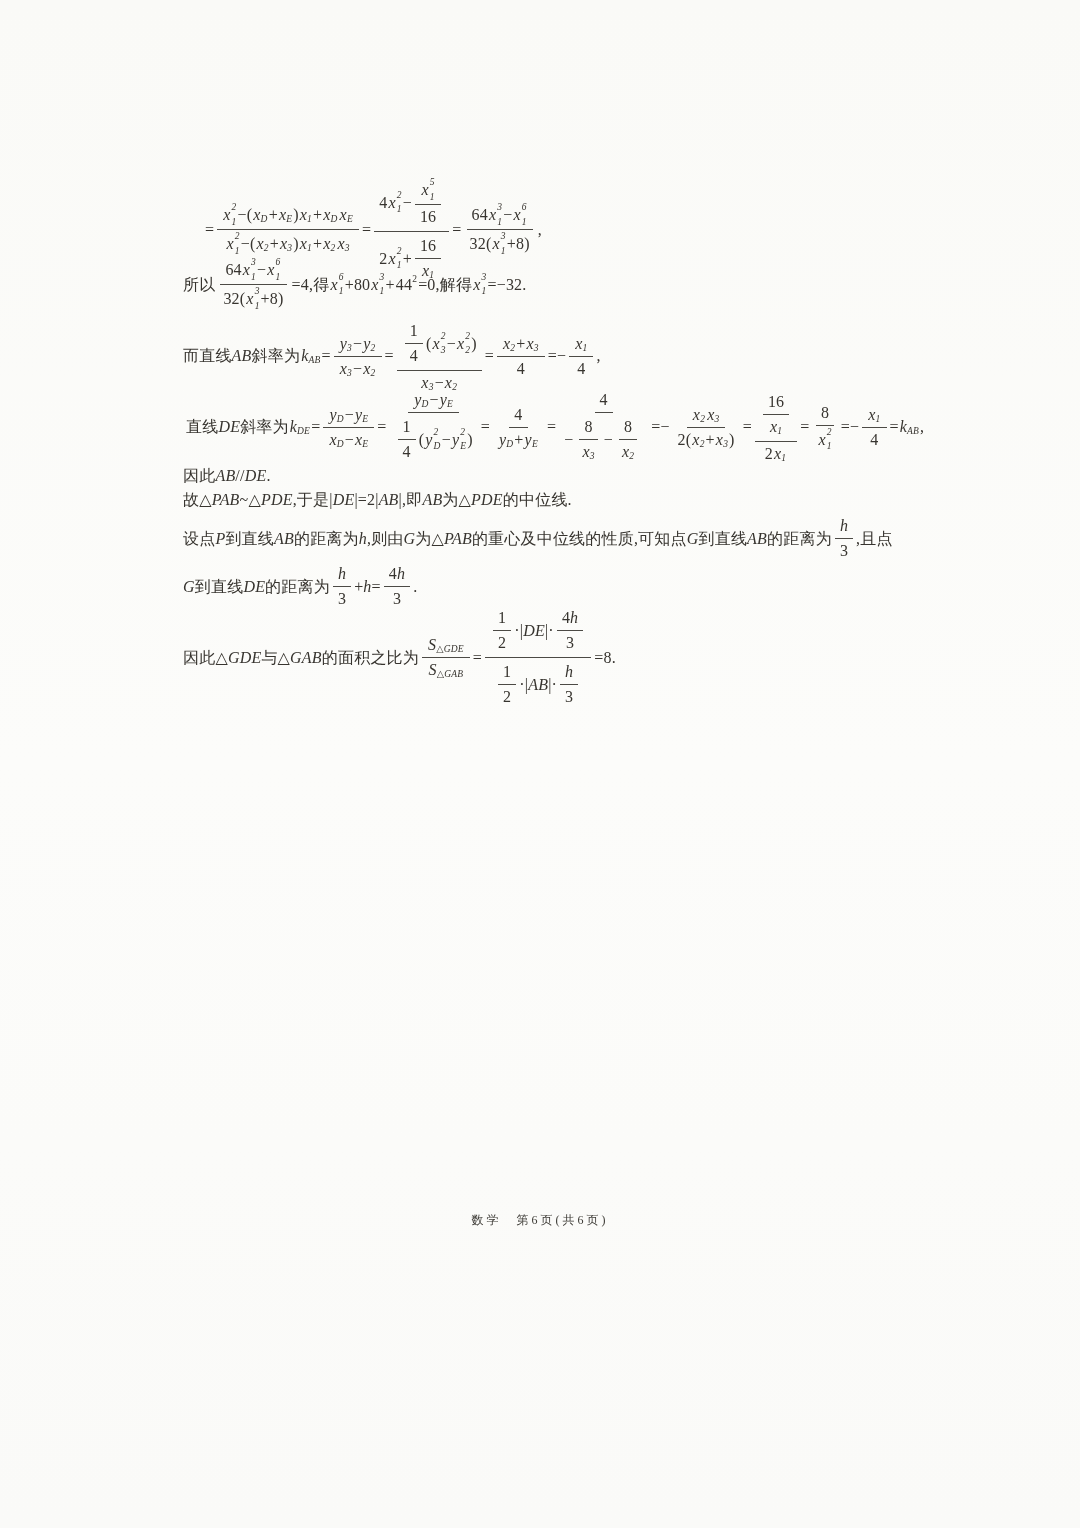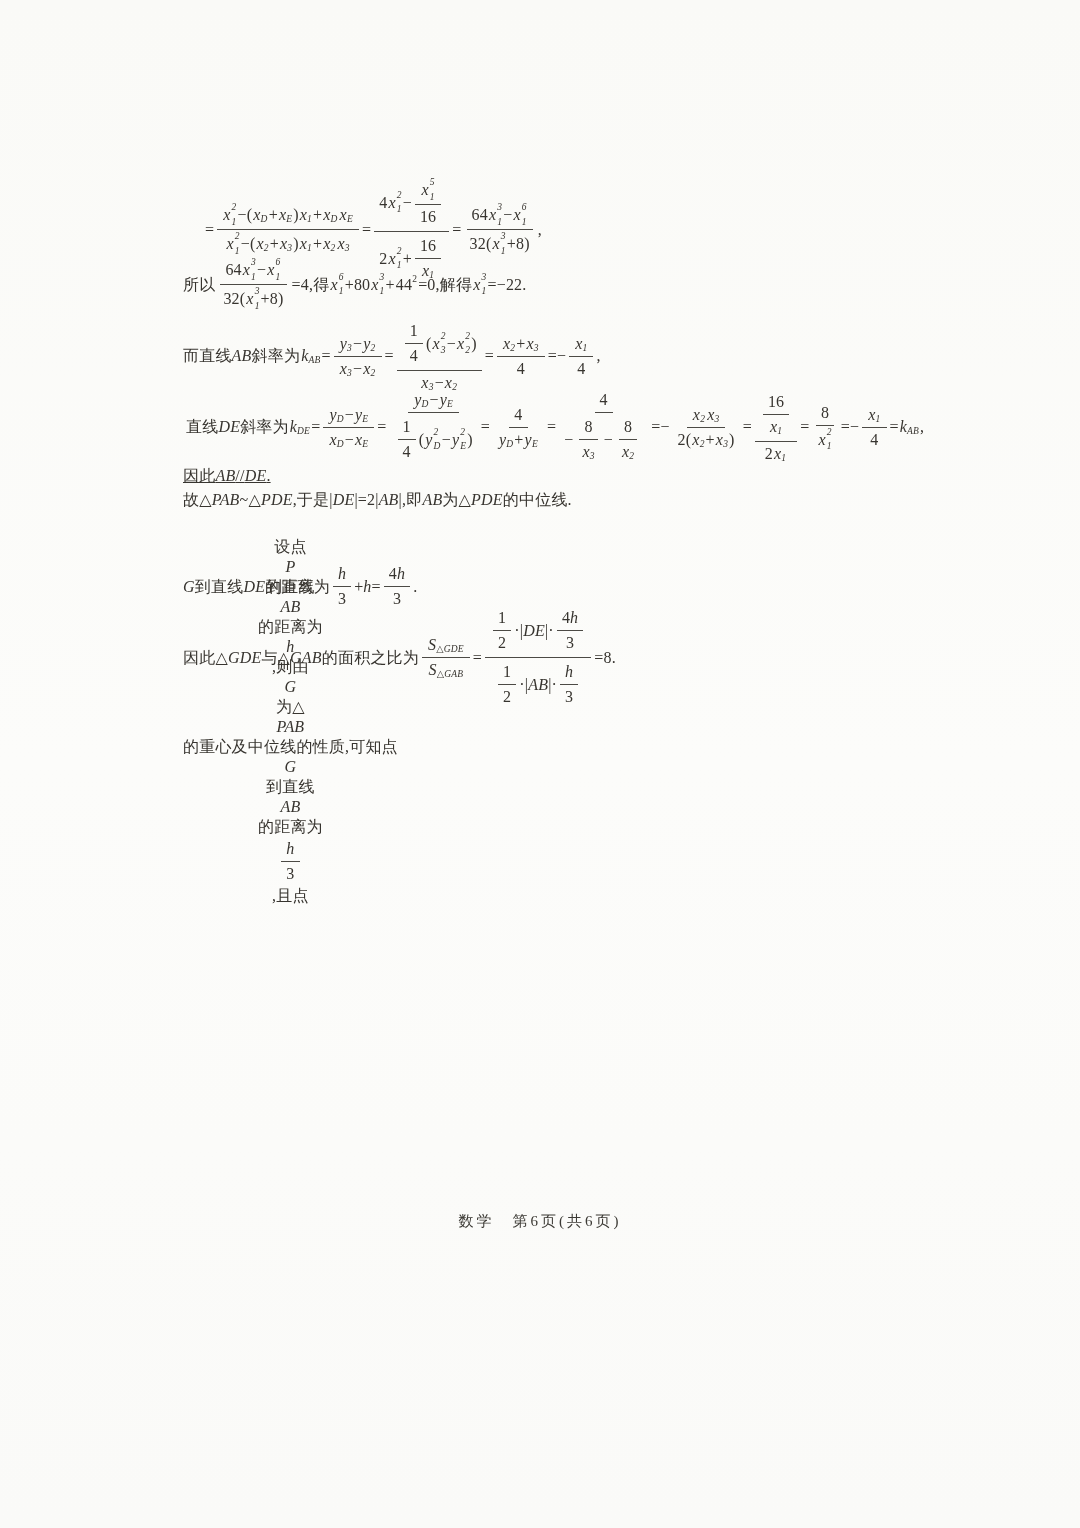--- a/index.html
+++ b/index.html
@@ -19,21 +19,21 @@
   .frac{display:inline-flex;flex-direction:column;align-items:center;margin:0 3px;}
   .num,.den{display:flex;align-items:center;justify-content:center;padding:2px 5px;}
   .num{border-bottom:1.2px solid #4c4a45;}
   .bw{display:inline-flex;align-items:center;margin:0 1px;}
   .ss{display:inline-flex;flex-direction:column;align-items:flex-start;font-size:9.5px;line-height:1;margin-left:1px;gap:5px;}
   .ssu,.ssb{display:block;}
   .sup{font-size:9.5px;transform:translateY(-5px);display:inline-block;}
   .sub{font-size:9.5px;transform:translateY(5px);display:inline-block;}
   .footer{
     position:absolute;top:1212px;left:0;width:100%;
-    text-align:center;font-size:15px;letter-spacing:3px;color:#3c3a35;
+    text-align:center;font-size:12px;letter-spacing:3px;color:#3c3a35;
   }
 </style>
 </head>
 <body>
 
 <div class="page">
   <div class="math-line" style="top:174px;left:205px;">
       <span class="t">=</span>
       <span class="frac">
         <span class="num">
@@ -242,21 +242,21 @@
         <span class="sup">2</span>
       </span>
       <span class="t">=0,解得 </span>
       <span class="bw it">
         <span class="t">x</span>
         <span class="ss">
           <span class="ssu">3</span>
           <span class="ssb">1</span>
         </span>
       </span>
-      <span class="t">=−22.</span>
+      <span class="t">=−32.</span>
     </div>
   <div class="math-line" style="top:317px;left:183px;">
       <span class="t">而直线 </span>
       <span class="t it">AB</span>
       <span class="t"> 斜率为 </span>
       <span class="bw it">
         <span class="t">k</span>
         <span class="sub">AB</span>
       </span>
       <span class="t">=</span>
@@ -555,21 +555,21 @@
           <span class="t">4</span>
         </span>
       </span>
       <span class="t">=</span>
       <span class="bw it">
         <span class="t">k</span>
         <span class="sub">AB</span>
       </span>
       <span class="t">,</span>
     </div>
-  <div class="math-line" style="top:466px;left:183px;text-decoration:underline;">
+  <div class="math-line" style="top:466px;left:183px;">
       <span class="t">因此 </span>
       <span class="t it">AB</span>
       <span class="t">//</span>
       <span class="t it">DE</span>
       <span class="t">.</span>
     </div>
   <div class="math-line" style="top:490px;left:183px;">
       <span class="t">故△</span>
       <span class="t it">PAB</span>
       <span class="t">~△</span>
@@ -577,21 +577,21 @@
       <span class="t">,于是|</span>
       <span class="t it">DE</span>
       <span class="t">|=2|</span>
       <span class="t it">AB</span>
       <span class="t">|,即 </span>
       <span class="t it">AB</span>
       <span class="t"> 为△</span>
       <span class="t it">PDE</span>
       <span class="t"> 的中位线.</span>
     </div>
-  <div class="math-line" style="top:537px;left:183px;flex-direction:column;">
+  <div class="math-line" style="top:514px;left:183px;">
       <span class="t">设点 </span>
       <span class="t it">P</span>
       <span class="t"> 到直线 </span>
       <span class="t it">AB</span>
       <span class="t"> 的距离为 </span>
       <span class="t it">h</span>
       <span class="t">,则由 </span>
       <span class="t it">G</span>
       <span class="t"> 为△</span>
       <span class="t it">PAB</span>

